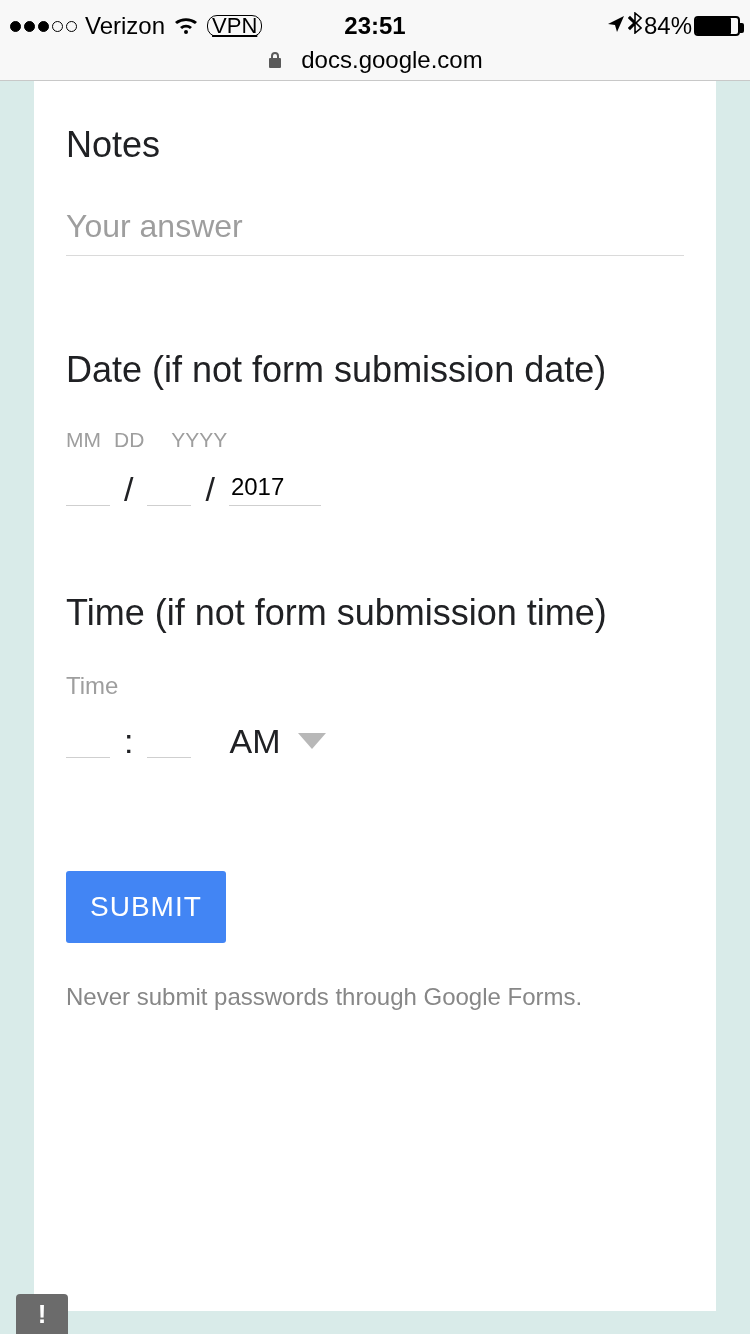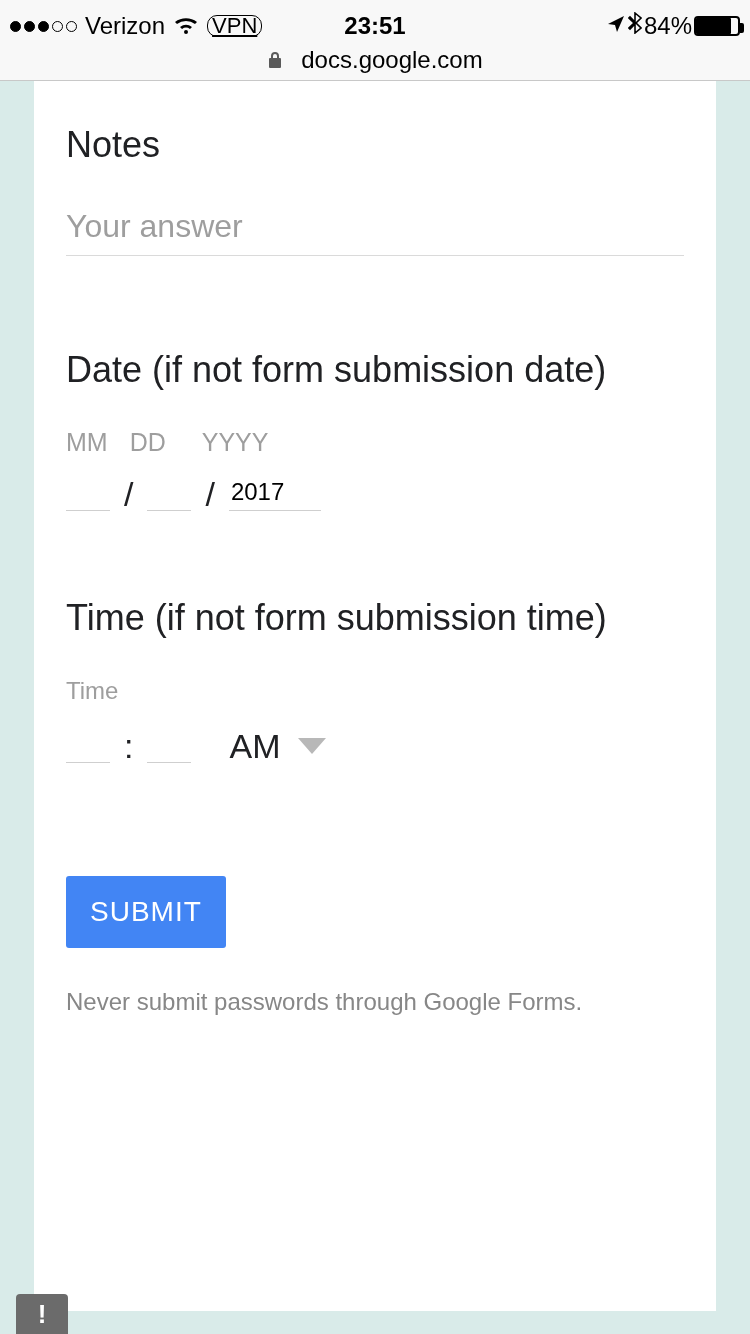--- a/index.html
+++ b/index.html
@@ -69,21 +69,21 @@
     font-size:36px; color:#202124; font-weight:400; line-height:1.35; margin-bottom:34px;
   }
   .text-input {
     width:100%; border:none; border-bottom:1px solid #dadada; font-size:32px; padding:4px 0 10px 0; outline:none;
     color:#202124; background:transparent;
   }
   .text-input::placeholder { color:#9e9e9e; }
   .block { margin-bottom:90px; }
   .block.date-block { margin-bottom:80px; }
 
-  .date-header-row { display:flex; gap:22px; font-size:25px; color:#9e9e9e; margin-bottom:18px;margin-top:21px;}
+  .date-header-row { display:flex; gap:13px; font-size:21px; color:#9e9e9e; margin-bottom:18px;margin-top:21px;}
   .date-header-row .yyyy { margin-left:14px;}
   .date-inputs { display:flex; align-items:center; font-size:34px; color:#202124; gap:10px;}
   .mini-input {
     width:44px; border:none; border-bottom:1.5px solid #cfcfcf; font-size:24px; text-align:center; padding-bottom:4px; outline:none;
   }
   .mini-input.wide { width:92px; text-align:left; padding-left:2px; }
   .slash, .colon { font-size:34px; color:#202124; padding: 0 4px;}
 
   .time-label { font-size:24px; color:#9e9e9e; margin-bottom:22px; }
   .time-row { display:flex; align-items:center; gap:10px; }

